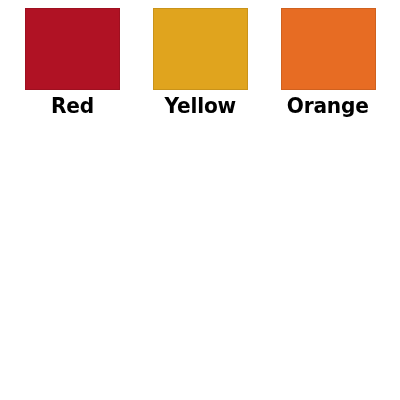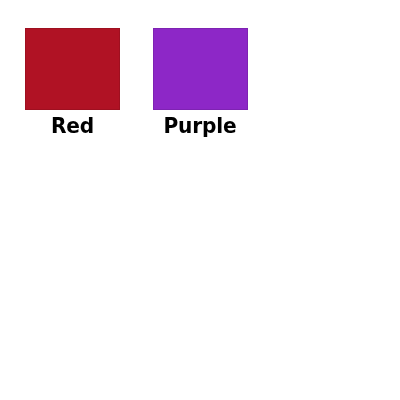--- a/index.html
+++ b/index.html
@@ -16,21 +16,21 @@
 
   #palette-grid {
     position: relative;
     width: 400px;
     height: 400px;
     background: #ffffff;
     display: grid;
     grid-template-columns: repeat(3, 1fr);
     grid-template-rows: repeat(3, 1fr);
     box-sizing: border-box;
-    padding: 28px 8px 10px 8px;
+    padding: 8px 8px 10px 8px;
   }
 
   .swatch-cell {
     display: flex;
     flex-direction: column;
     align-items: center;
     justify-content: flex-start;
     box-sizing: border-box;
   }
 
@@ -59,25 +59,29 @@
 </head>
 <body>
 
 <div id="palette-grid" style="background: rgb(255, 255, 255);">
 
   <div class="swatch-cell">
     <div class="swatch-chip" style="background-color: rgb(176, 18, 36);"></div>
     <div class="swatch-label" style="color: rgb(0, 0, 0);">Red</div>
   </div>
 
-
-
+  <div class="swatch-cell">
+    <div class="swatch-chip" style="background-color: rgb(224, 164, 30);"></div>
+    <div class="swatch-label" style="color: rgb(0, 0, 0);">Yellow</div>
+  </div>
 
 
   <div class="swatch-cell">
-    <div class="swatch-chip" style="background-color: rgb(141, 39, 199);"></div>
-    <div class="swatch-label" style="color: rgb(0, 0, 0);">Purple</div>
+    <div class="swatch-chip" style="background-color: rgb(231, 108, 35);"></div>
+    <div class="swatch-label" style="color: rgb(0, 0, 0);">Orange</div>
   </div>
+
+
 
 
 
 
 </div>
 
 </body></html>

